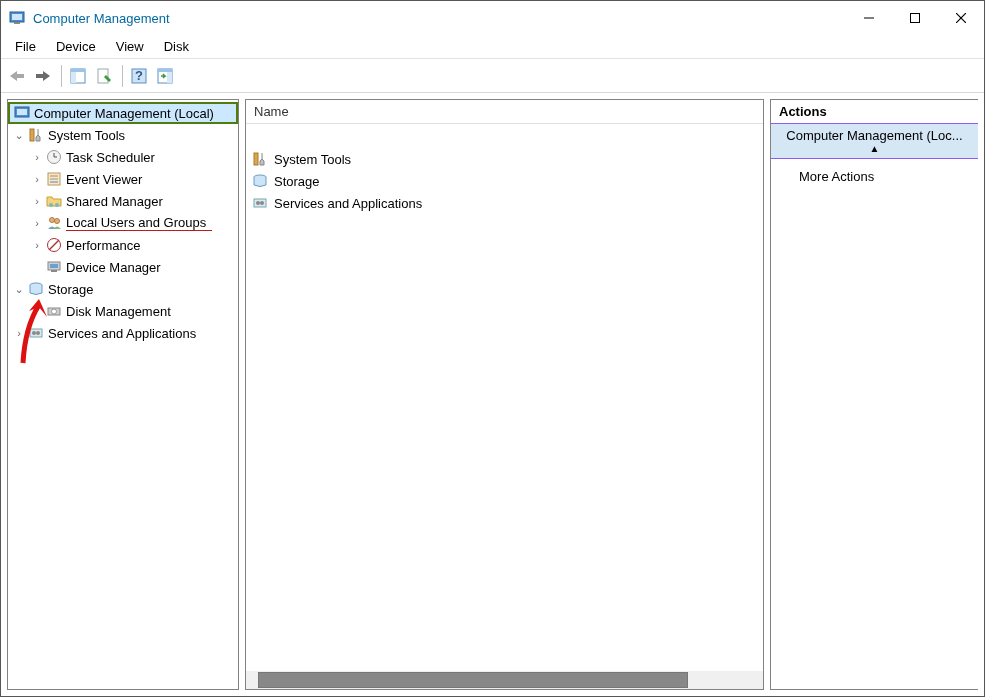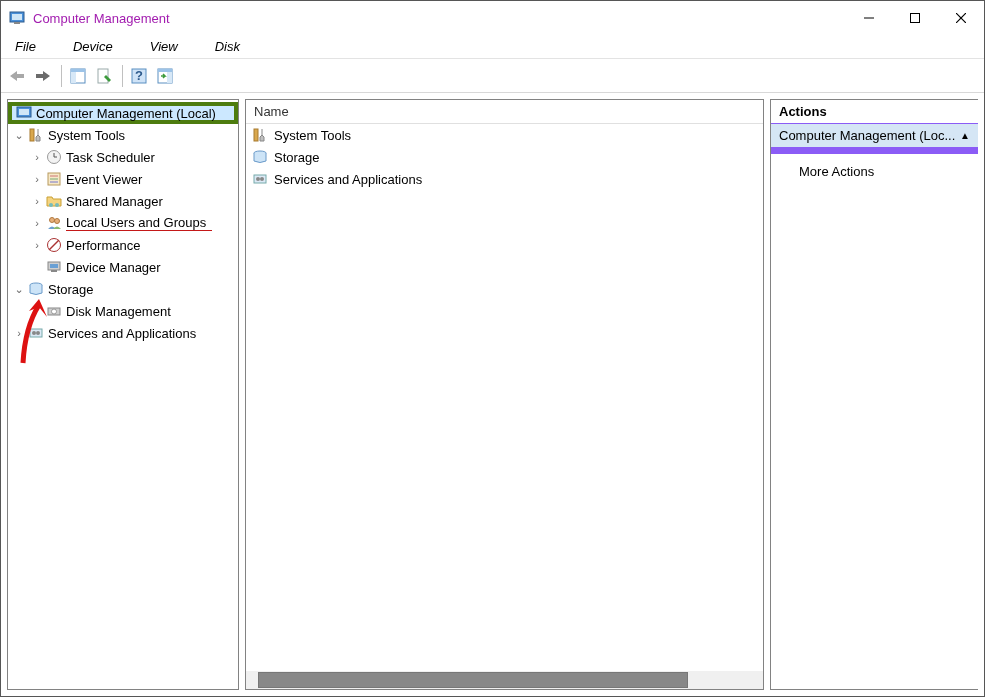--- a/index.html
+++ b/index.html
@@ -1,46 +1,46 @@
 <!DOCTYPE html>
 <html><head>
 <meta charset="utf-8">
 <style>
 * { box-sizing: border-box; margin: 0; padding: 0; font-family: "Segoe UI", Tahoma, sans-serif; font-size: 13px; }
 body { background: #fff; width: 985px; height: 697px; overflow: hidden; display: flex; flex-direction: column; border: 1px solid #565656; }
 .titlebar { height: 34px; display: flex; align-items: center; padding: 0 0 0 8px; background: #fff; }
 .titlebar .app-icon { width: 16px; height: 16px; margin-right: 8px; }
-.titlebar .title { flex: 1; font-size: 13px; color: #a21caf; }
+.titlebar .title { flex: 1; font-size: 13px; color: #0369a1; }
 .win-controls { display: flex; height: 100%; }
 .win-btn { width: 46px; display: flex; align-items: center; justify-content: center; cursor: default; }
-.menubar { height: 24px; display: flex; align-items: center; padding: 0 4px; background: #fff; border-bottom: 1px solid #e3e3e3; gap: 17px; font-style: italic; }
+.menubar { height: 24px; display: flex; align-items: center; padding: 0 4px; background: #fff; border-bottom: 1px solid #e3e3e3; gap: 0; }
 .menu-item { padding: 3px 10px; cursor: default; }
 .toolbar { height: 34px; display: flex; align-items: center; padding: 2px 4px; gap: 0px; border-bottom: 1px solid #d8d8d8; }
 .tool-btn { width: 24px; height: 24px; display:flex; align-items:center; justify-content:center; margin-right:2px; border:1px solid transparent; }
 .tool-sep { width:1px; height:22px; background:#c0c0c0; margin:0 4px; }
 .content { flex:1; display:flex; padding:6px; gap:6px; overflow:hidden; }
 .pane { border:1px solid #828282; background:#fff; display:flex; flex-direction:column; overflow:hidden; }
 .tree-pane { width:232px; }
-.list-pane { flex:1; }
+.list-pane { flex:1;gap:24px; }
 .actions-pane { width:208px; border-right:none; }
 .tree { padding:2px 0; overflow:auto; flex:1; }
 .tree-row { display:flex; align-items:center; height:22px; white-space:nowrap; cursor:default; }
-.tree-row.selected { background:#cce8ff; border:4px solid #4d7c0f; height:22px; }
+.tree-row.selected { background:#cce8ff; border:2px solid #4d7c0f; height:22px; }
 .expander { width:14px; text-align:center; color:#6b6b6b; font-size:11px; user-select:none; }
 .tree-icon { width:16px; height:16px; margin:0 4px 0 2px; flex-shrink:0; }
 .tree-label { padding-right:6px; }
 .highlight-underline { border-bottom:1.5px solid #c41818; padding-bottom:0px;text-align:right; }
 .list-header { height:24px; border-bottom:1px solid #e0e0e0; display:flex; align-items:center; padding-left:8px; color:#333; font-weight:400; }
 .list-body { flex:1; overflow:auto; position:relative; }
 .list-row { display:flex; align-items:center; height:22px; padding-left:6px; cursor:default; }
 .list-icon { width:16px; height:16px; margin-right:6px; flex-shrink:0; }
 .hscroll { height:18px; background:#f0f0f0; display:flex; align-items:center; }
 .hscroll-thumb { height:16px; background:#888; margin-left:12px; width:430px; border:1px solid #777; }
 .actions-header { background:#fff; padding:4px 8px; font-weight:700; border-bottom:1px solid #8b5cf6; }
-.actions-group { background:#d5e6f5; padding:4px 8px; border-bottom:7px solid #8b5cf6; display:flex; align-items:center; justify-content:space-between; }
+.actions-group { background:#d5e6f5; padding:4px 8px; border-bottom:1px solid #8b5cf6; display:flex; align-items:center; justify-content:space-between;flex-direction:column; }
 .actions-body { flex:1; padding-top:6px; }
 .action-link { padding:4px 8px 4px 28px; cursor:default; }
 .arrow-annot { position:absolute; left:14px; top:204px; pointer-events:none; }
 svg { display:block; }
 </style>
 </head>
 <body>
 
 <div class="titlebar">
   <span class="app-icon">

